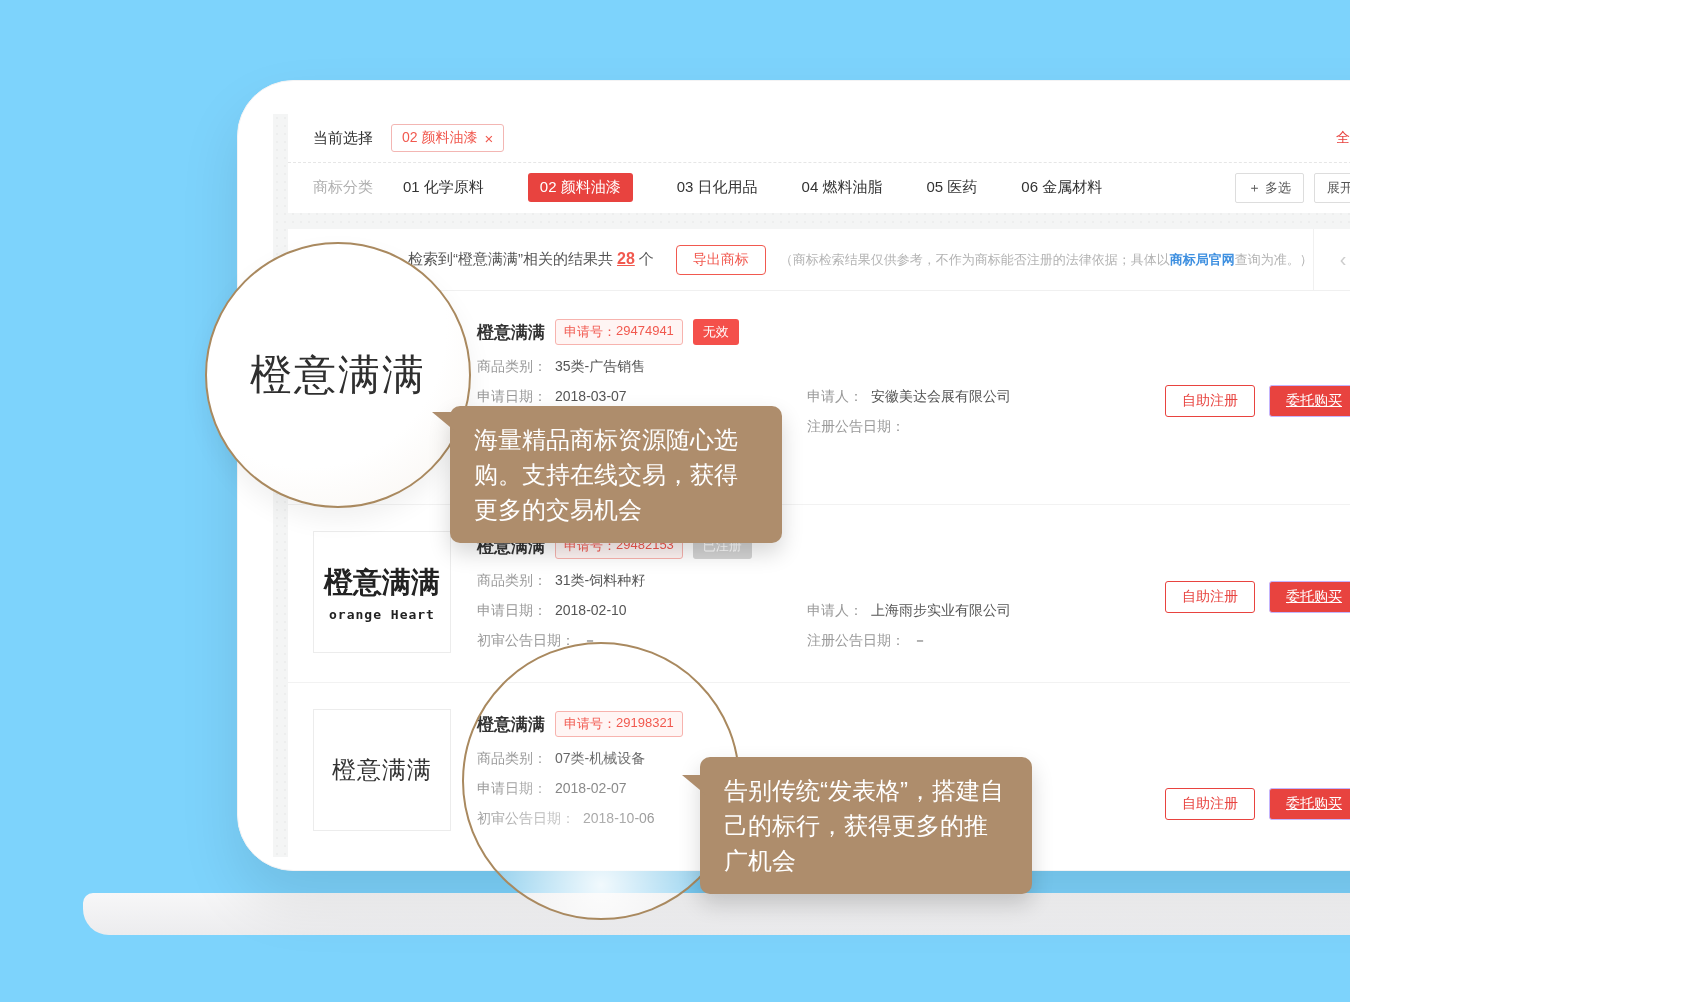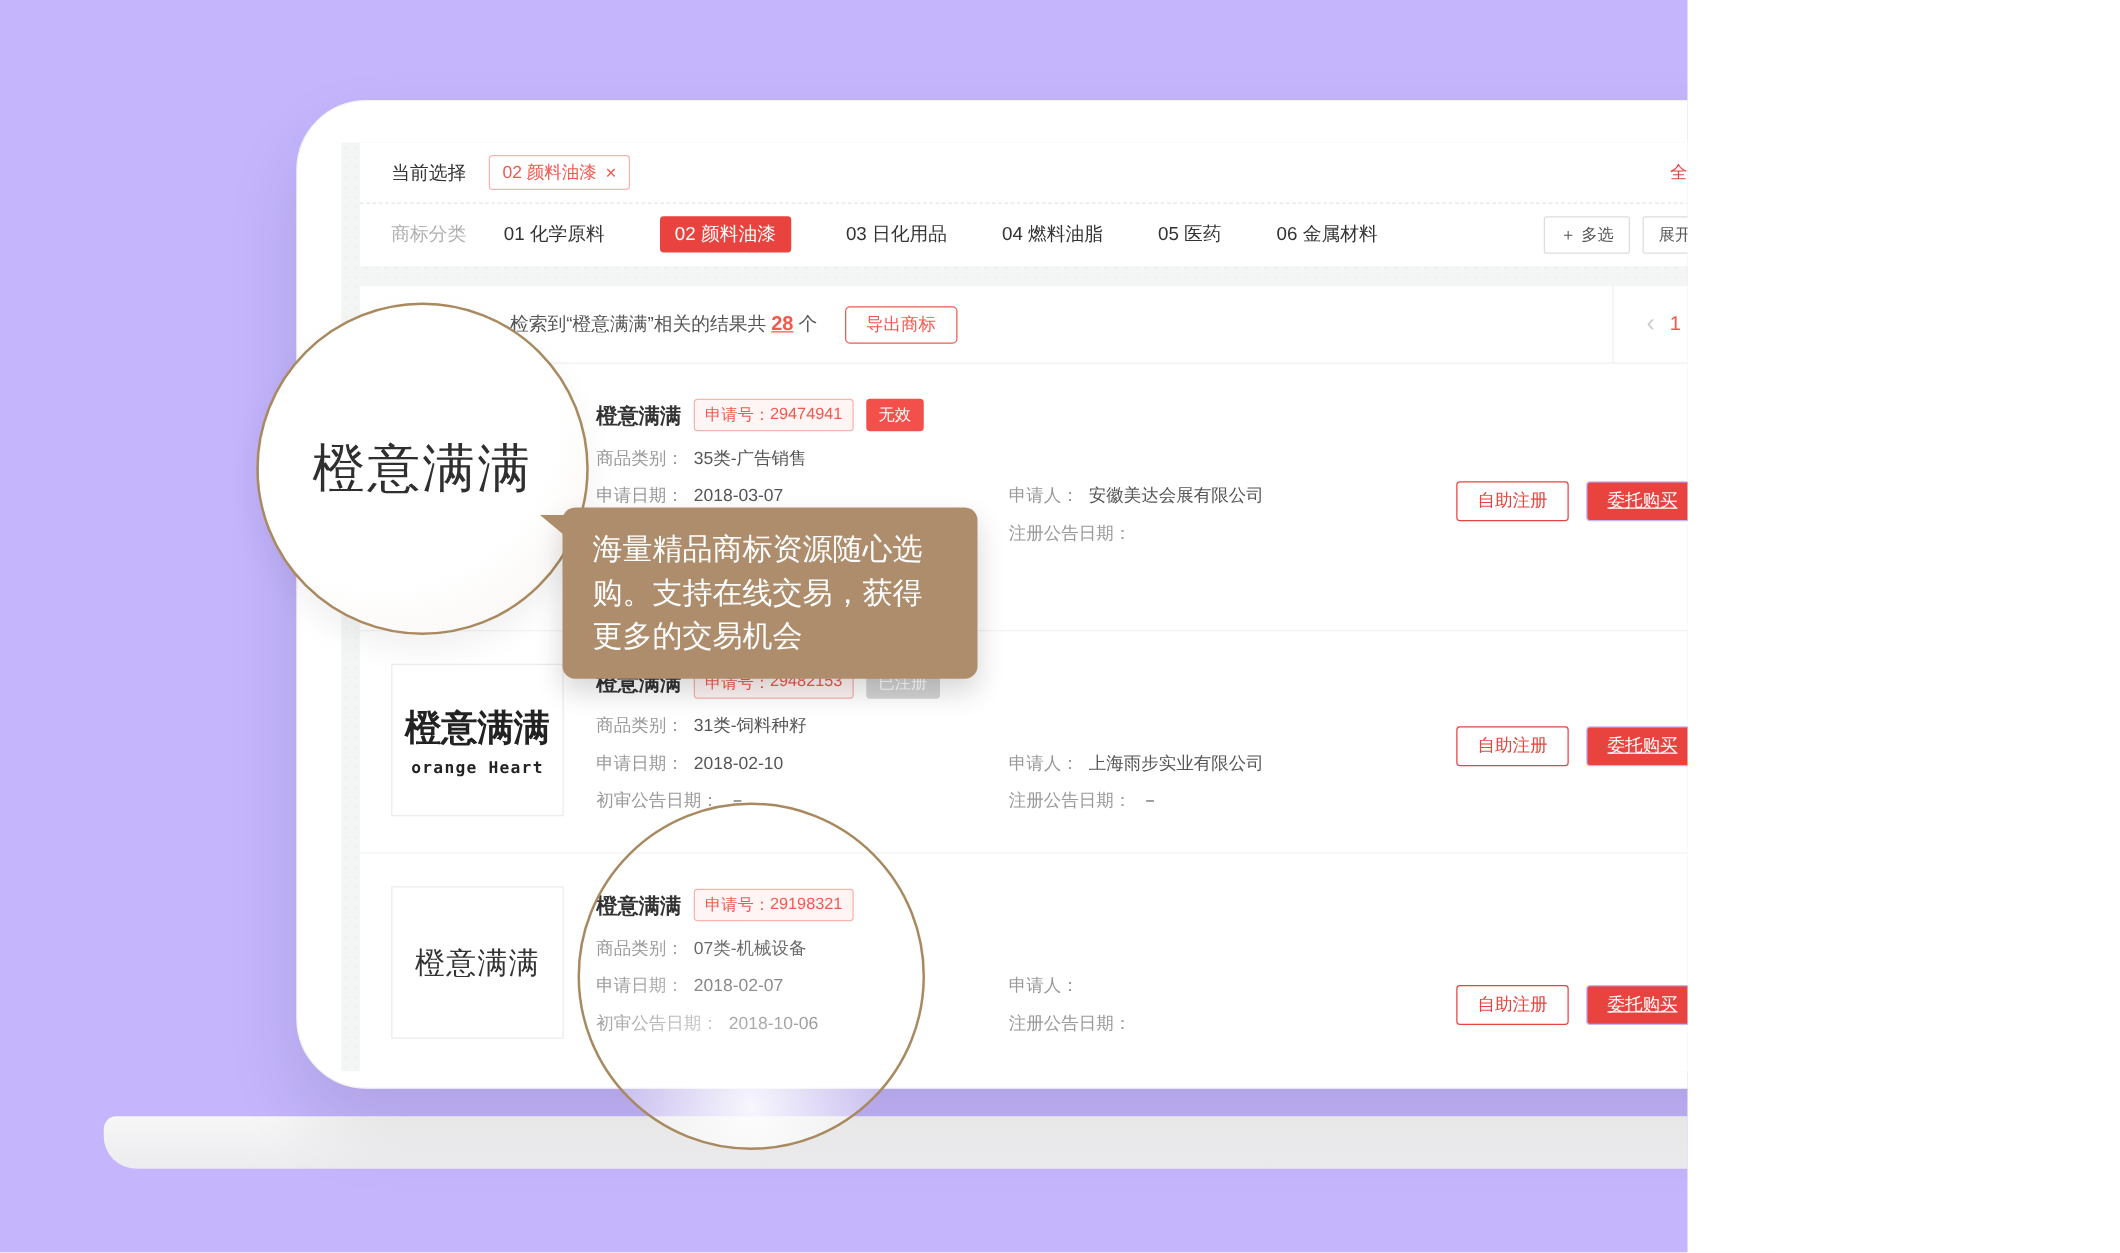--- a/index.html
+++ b/index.html
@@ -1,18 +1,18 @@
 <!DOCTYPE html>
 <html><head>
 <meta charset="utf-8">
 <style>
   * { margin:0; padding:0; box-sizing:border-box; }
   html,body { background:#fff; }
   body { font-family:"Liberation Sans","DejaVu Sans",sans-serif; }
-  .page { position:relative; width:1350px; height:1002px; overflow:hidden; background:#c4b5fd; }
+  .page { position:relative; width:1350px; height:1002px; overflow:hidden; background:#7dd3fc; }
 
   
   .device { position:absolute; left:237px; top:80px; width:1228px; height:791px;
             background:#fff; border-radius:56px; border:1px solid #f3f3f4;
             box-shadow:0 30px 60px rgba(0,0,0,0.10); padding:33px 45px 15px 35px; z-index:10; }
   .screen { width:100%; height:743px; overflow:hidden; background:#f4f5f5;
             background-image:radial-gradient(rgba(0,0,0,0.028) 1px, transparent 1.2px);
             background-size:8px 8px; padding:0 2px 0 15px; }
 
   .card { background:#fff; }
@@ -144,20 +144,21 @@
             </button>
             <button class="mini-btn">展开全部</button>
           </div>
         </div>
       </section>
 
       <section class="card results-card">
         <header class="results-header">
           <div class="summary"><span>检索到“橙意满满”相关的结果共</span><span class="count">28</span><span>个</span></div>
           <button class="export-btn">导出商标</button>
+          <div class="disclaimer"><span>（商标检索结果仅供参考，不作为商标能否注册的法律依据；具体以</span><span class="gov-link">商标局官网</span><span>查询为准。）</span></div>
           <div class="pager">
             <span class="pg-arrow">‹</span>
             <span class="pg-cur">1</span>
             <span class="pg-div">/</span>
             <span class="pg-total">30</span>
 
           </div>
         </header>
 
         <article class="row row1">
@@ -298,14 +299,15 @@
       </section>
     </div>
   </div>
 
   <div class="magnifier m1">
     <span>橙意满满</span>
   </div>
   <div class="magnifier m2"></div>
 
   <div class="callout c1">海量精品商标资源随心选购。支持在线交易，获得更多的交易机会</div>
+  <div class="callout c2">告别传统“发表格”，搭建自己的标行，获得更多的推广机会</div>
 
 </div>
 
 </body></html>

